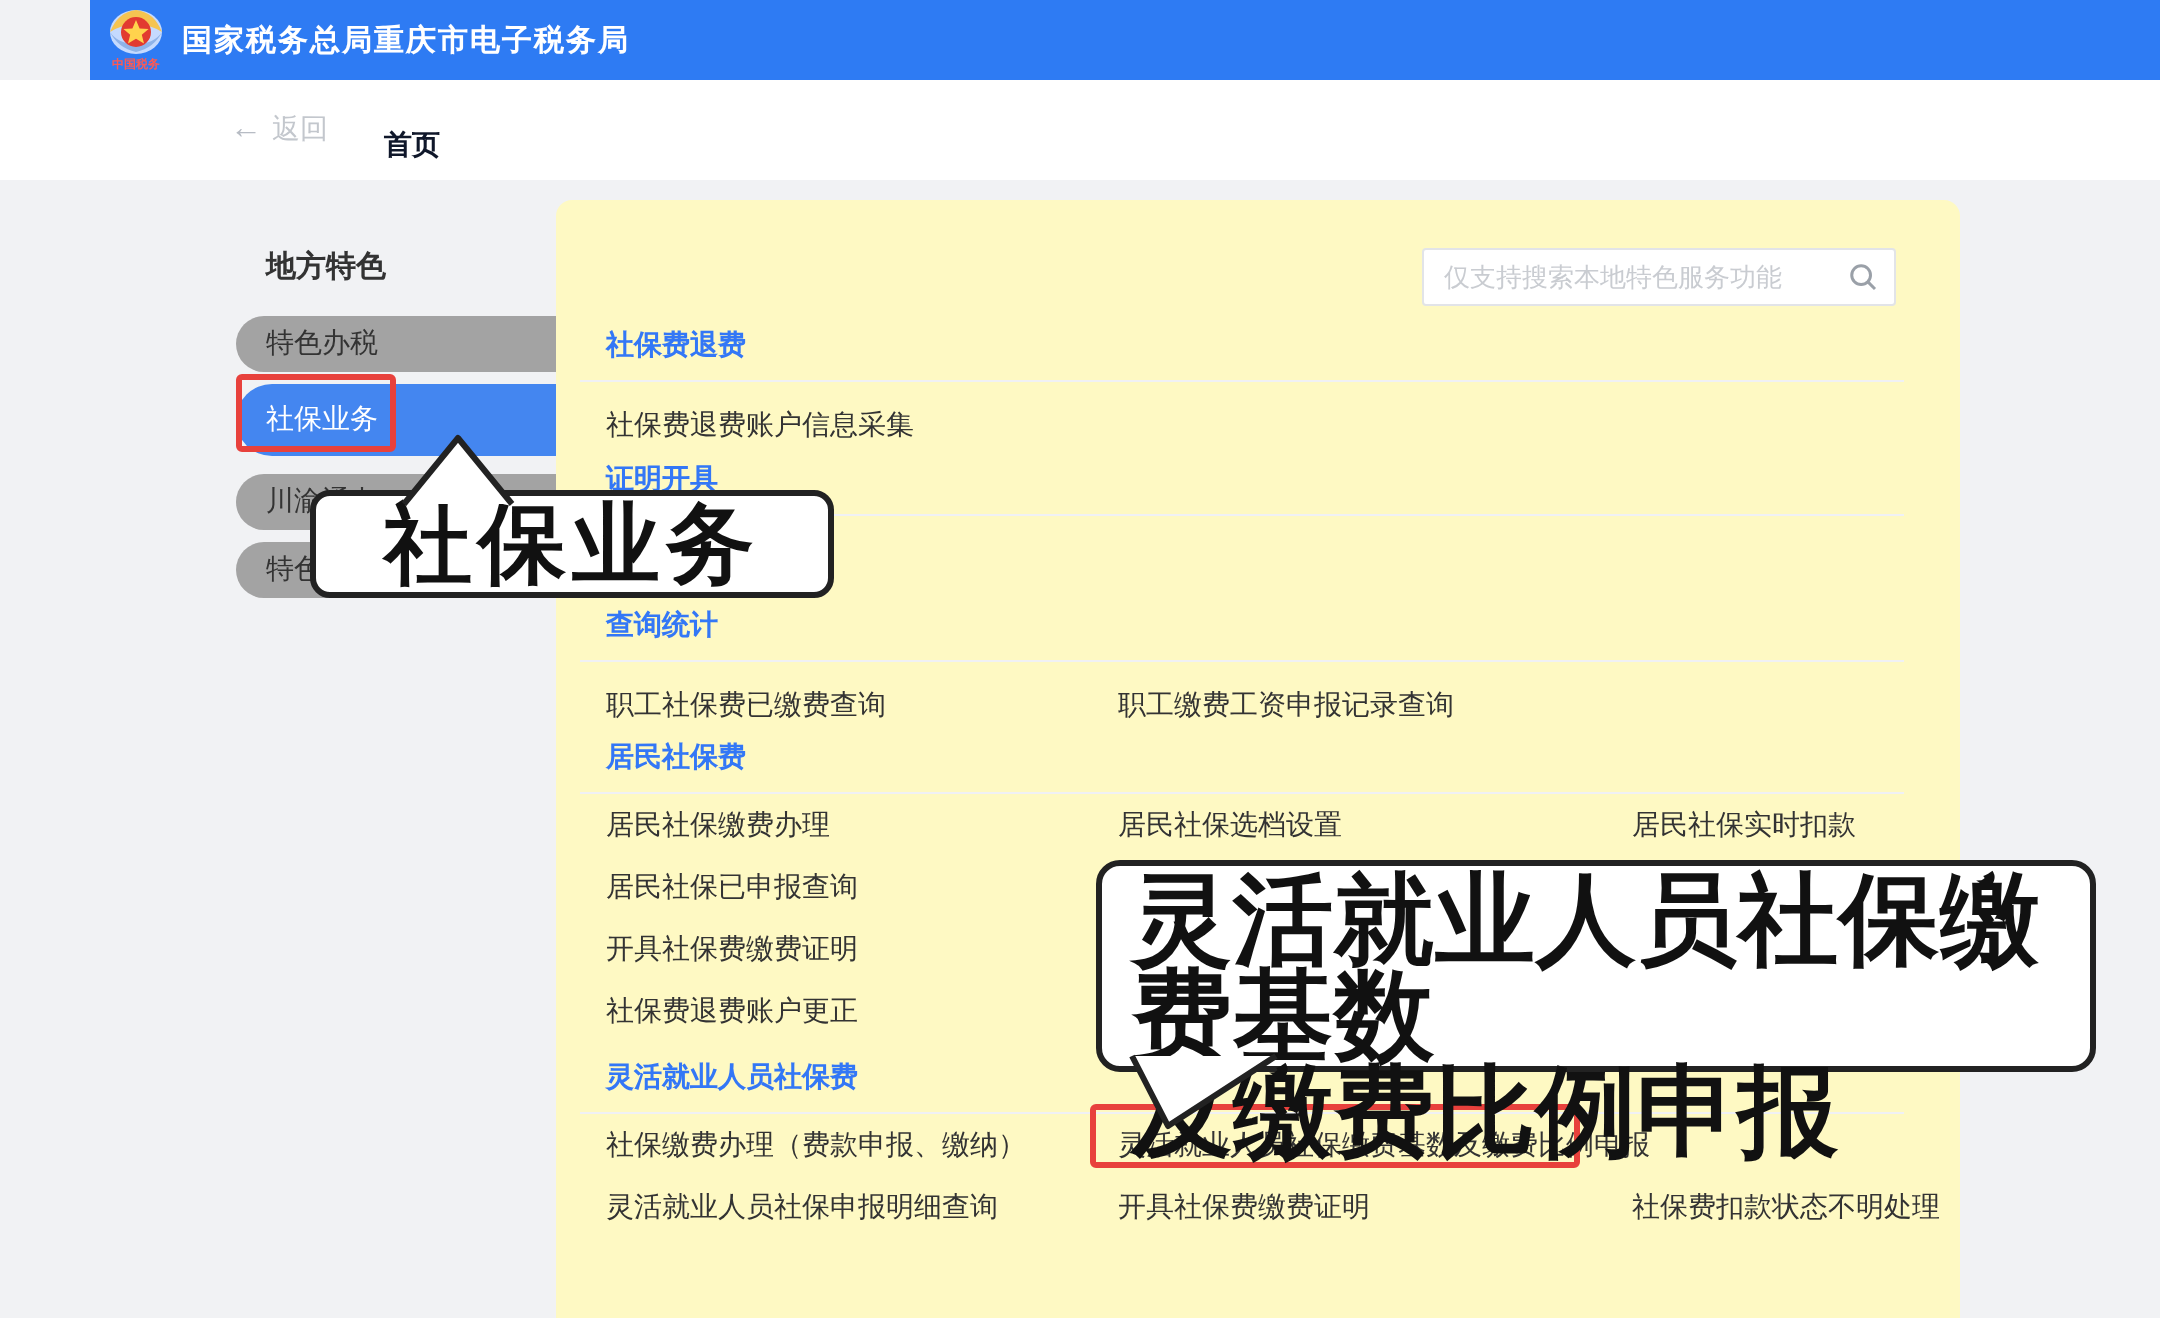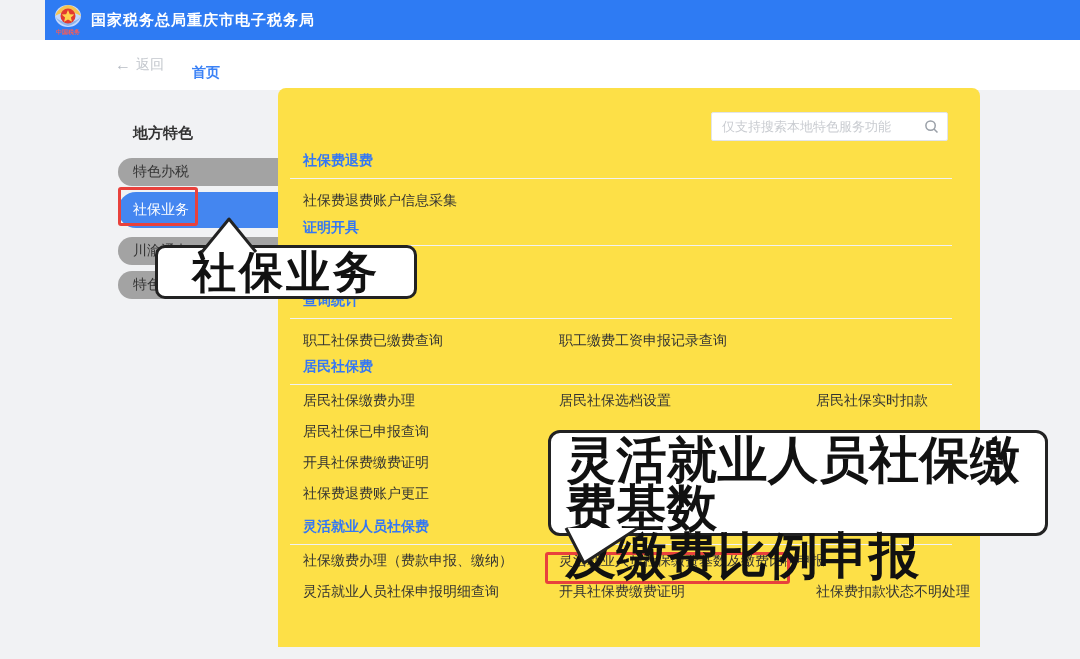--- a/index.html
+++ b/index.html
@@ -19,37 +19,37 @@
   .appbar-title {
     color:#ffffff; font-size:15px; font-weight:bold; margin-left:8px; letter-spacing:1px;
   }
   
   .navstrip {
     position:absolute; left:0; top:40px; width:1080px; height:50px; background:#ffffff;
     display:flex; align-items:center;
   }
   .back-link { margin-left:115px; color:#c3c7cd; font-size:14px; display:flex; align-items:center; gap:5px; cursor:pointer;}
   .back-arrow { font-size:16px; color:#b7bcc4; }
-  .home-tab { margin-left:28px; color:#3b82f6; font-size:14px; font-weight:bold; cursor:pointer;margin-top:15px; }
+  .home-tab { margin-left:28px; color:#0f172a; font-size:14px; font-weight:bold; cursor:pointer;margin-top:15px; }
   
   .side-heading { position:absolute; left:133px; top:124px; font-size:15px; font-weight:bold; color:#333; }
   .pill {
     position:absolute; left:118px; width:160px; height:28px;
     background:#a3a3a3; border-radius:14px 0 0 14px;
     display:flex; align-items:center; padding-left:15px;
     font-size:14px; color:#333; cursor:pointer;
   }
   .pill.active {
     height:36px; border-radius:18px 0 0 18px;
     background:#4486f0; color:#ffffff;
   }
   
   .panel {
-    position:absolute; left:278px; top:88px; width:702px; height:559px;
-    background:#fde047; border-radius:8px 8px 0 0;
+    position:absolute; left:278px; top:100px; width:702px; height:559px;
+    background:#fef9c3; border-radius:8px 8px 0 0;
   }
   .searchbox {
     position:absolute; top:24px; right:32px; width:237px; height:29px;
     border:1px solid #e2e4e8; border-radius:2px; background:#fff;
     display:flex; align-items:center; padding:0 8px 0 10px;
   }
   .searchbox input {
     border:none; outline:none; flex:1; font-size:13px; color:#333;
     font-family:"Liberation Sans","DejaVu Sans",sans-serif; background:transparent;
   }

